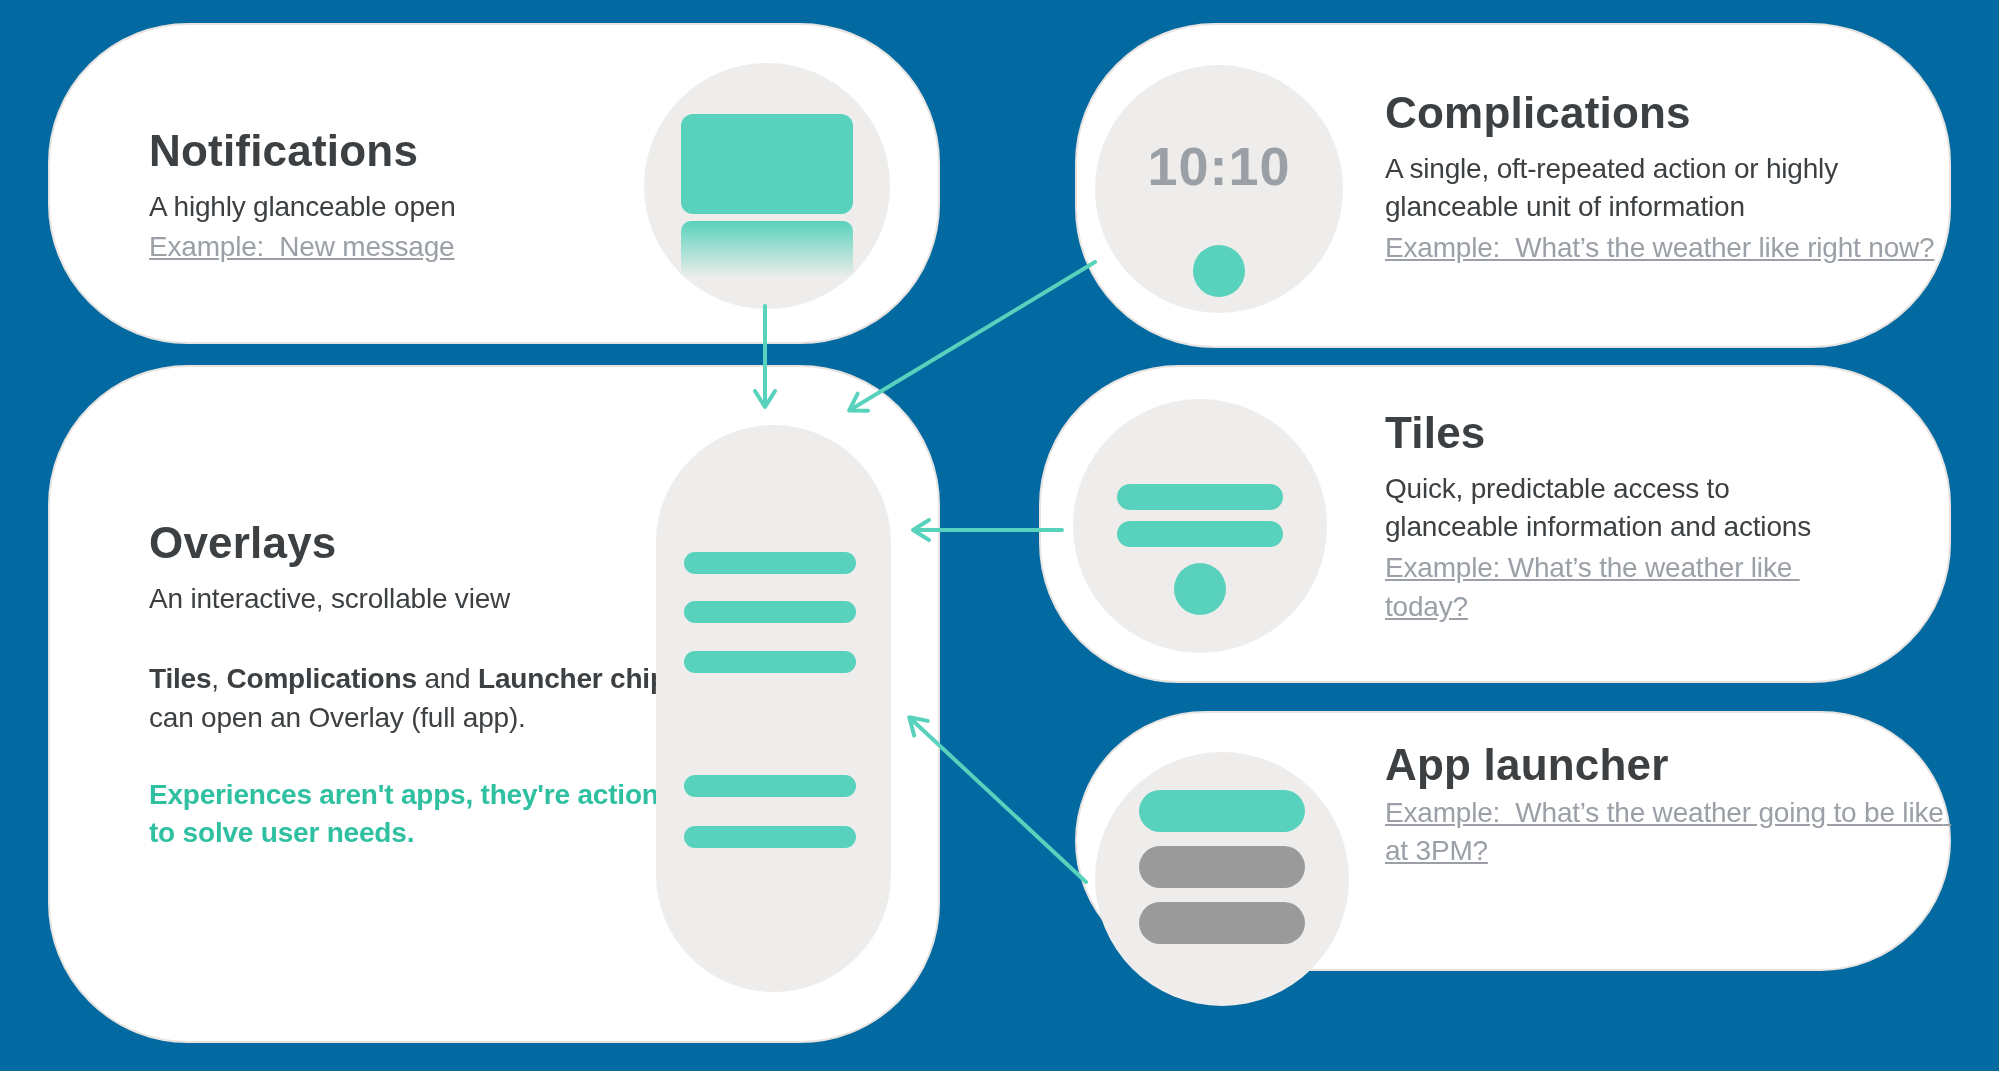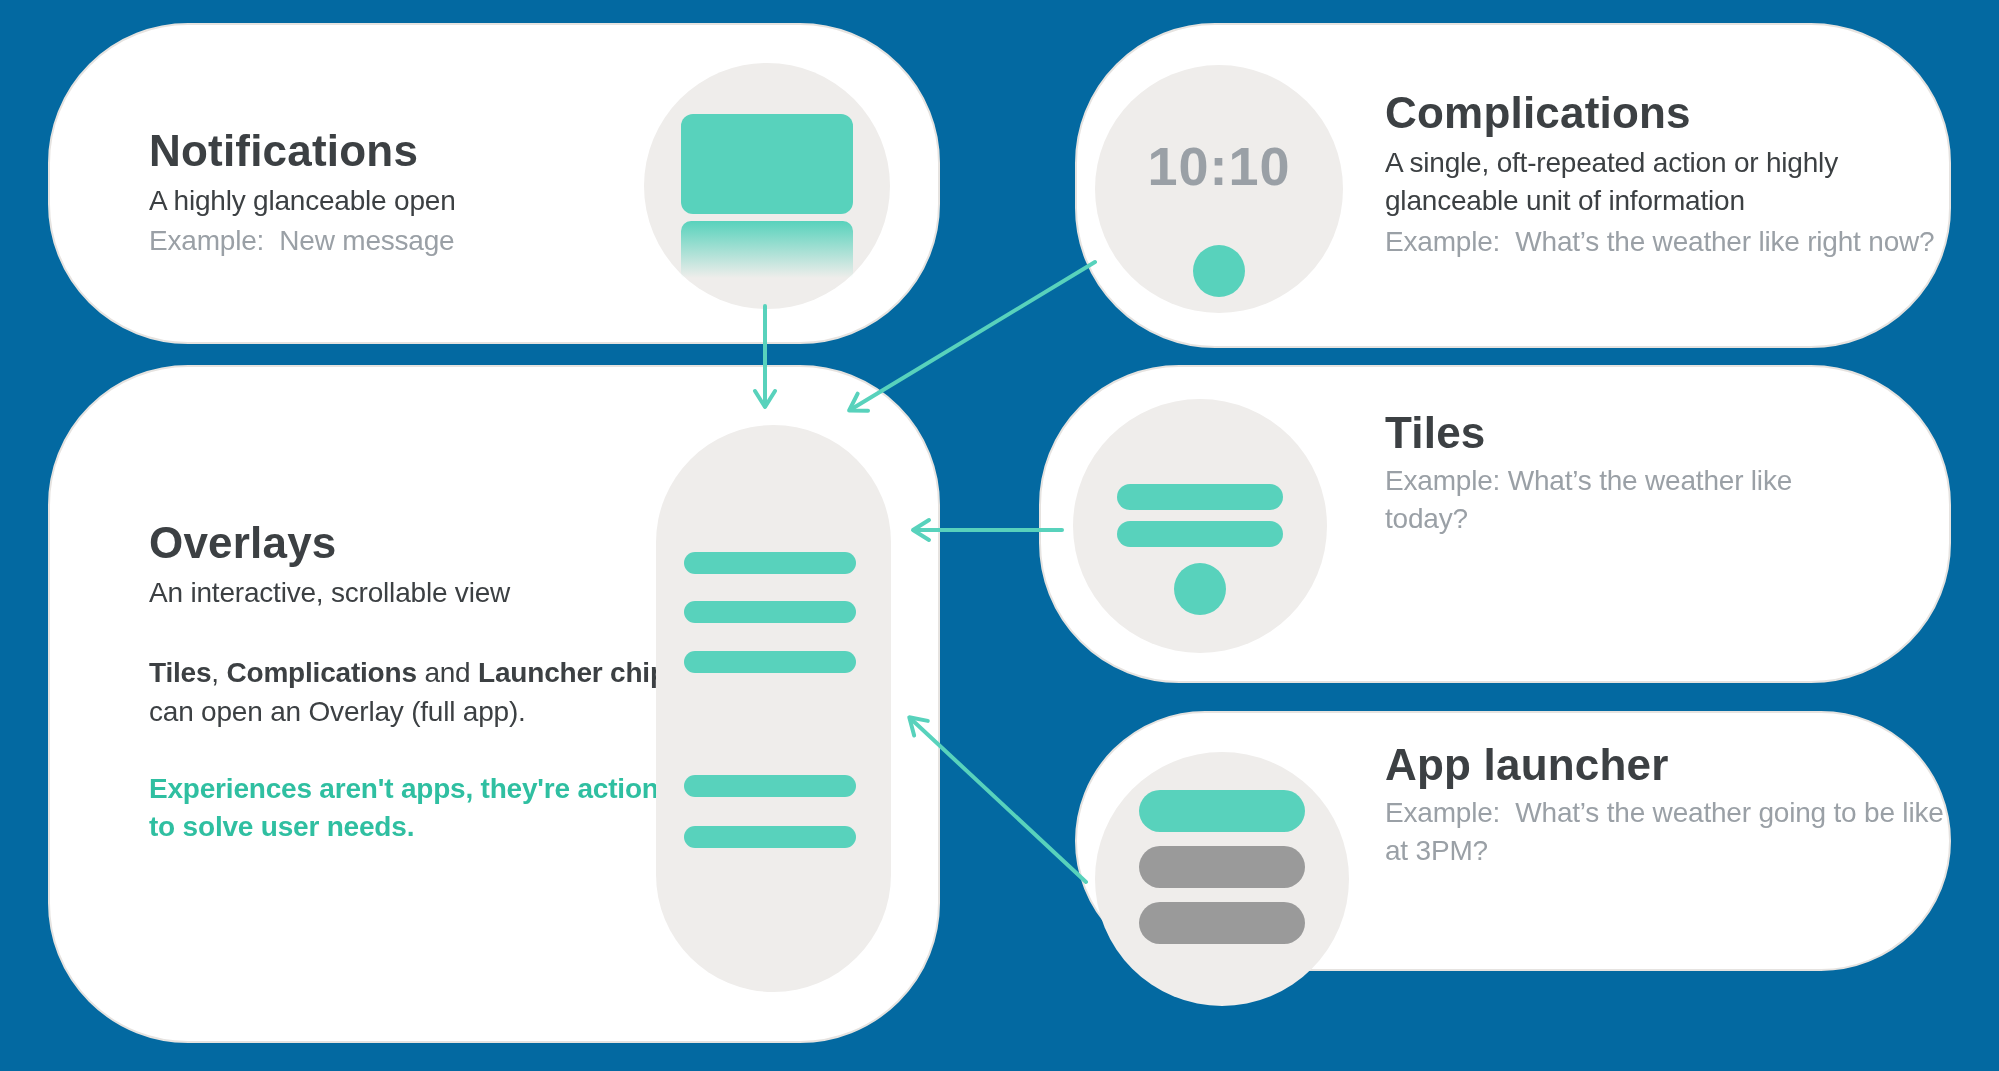--- a/index.html
+++ b/index.html
@@ -20,26 +20,26 @@
   .card{
     position:absolute;background:#ffffff;border:2px solid var(--card-border);
     border-radius:140px;
   }
   .text-block{position:absolute;}
   .title{
     font-size:44px;font-weight:700;line-height:1.2;color:var(--text-dark);
     letter-spacing:.2px;
   }
   .body{
-    margin-top:4px;font-size:28px;line-height:1.38;color:var(--text-dark);
+    margin-top:10px;font-size:28px;line-height:1.38;color:var(--text-dark);
     letter-spacing:-0.2px;
   }
   .example{
     margin-top:2px;font-size:28px;line-height:1.38;color:var(--text-muted);
-    letter-spacing:-0.2px;white-space:pre-wrap;
+    letter-spacing:-0.2px;white-space:pre-wrap;text-decoration:underline;
   }
   .note{margin-top:42px;}
   .note .bold{font-weight:700;}
   .highlight{
     margin-top:38px;font-size:28px;line-height:1.38;font-weight:700;
     color:var(--teal-text);letter-spacing:-0.2px;
   }
   .watch-circle{position:absolute;border-radius:50%;background:var(--surface-gray);}
 
   
@@ -162,20 +162,21 @@
   </section>
 
   <section class="card" id="card-tiles">
     <div class="watch-circle">
       <div class="tile-bar b1"></div>
       <div class="tile-bar b2"></div>
       <div class="tile-dot"></div>
     </div>
     <div class="text-block">
       <div class="title">Tiles</div>
+      <div class="body">Quick, predictable access to glanceable information and actions</div>
       <div class="example">Example: What’s the weather like today?</div>
     </div>
   </section>
 
   <section class="card" id="card-applauncher">
     <div class="watch-circle">
       <div class="chip c1"></div>
       <div class="chip c2"></div>
       <div class="chip c3"></div>
     </div>

